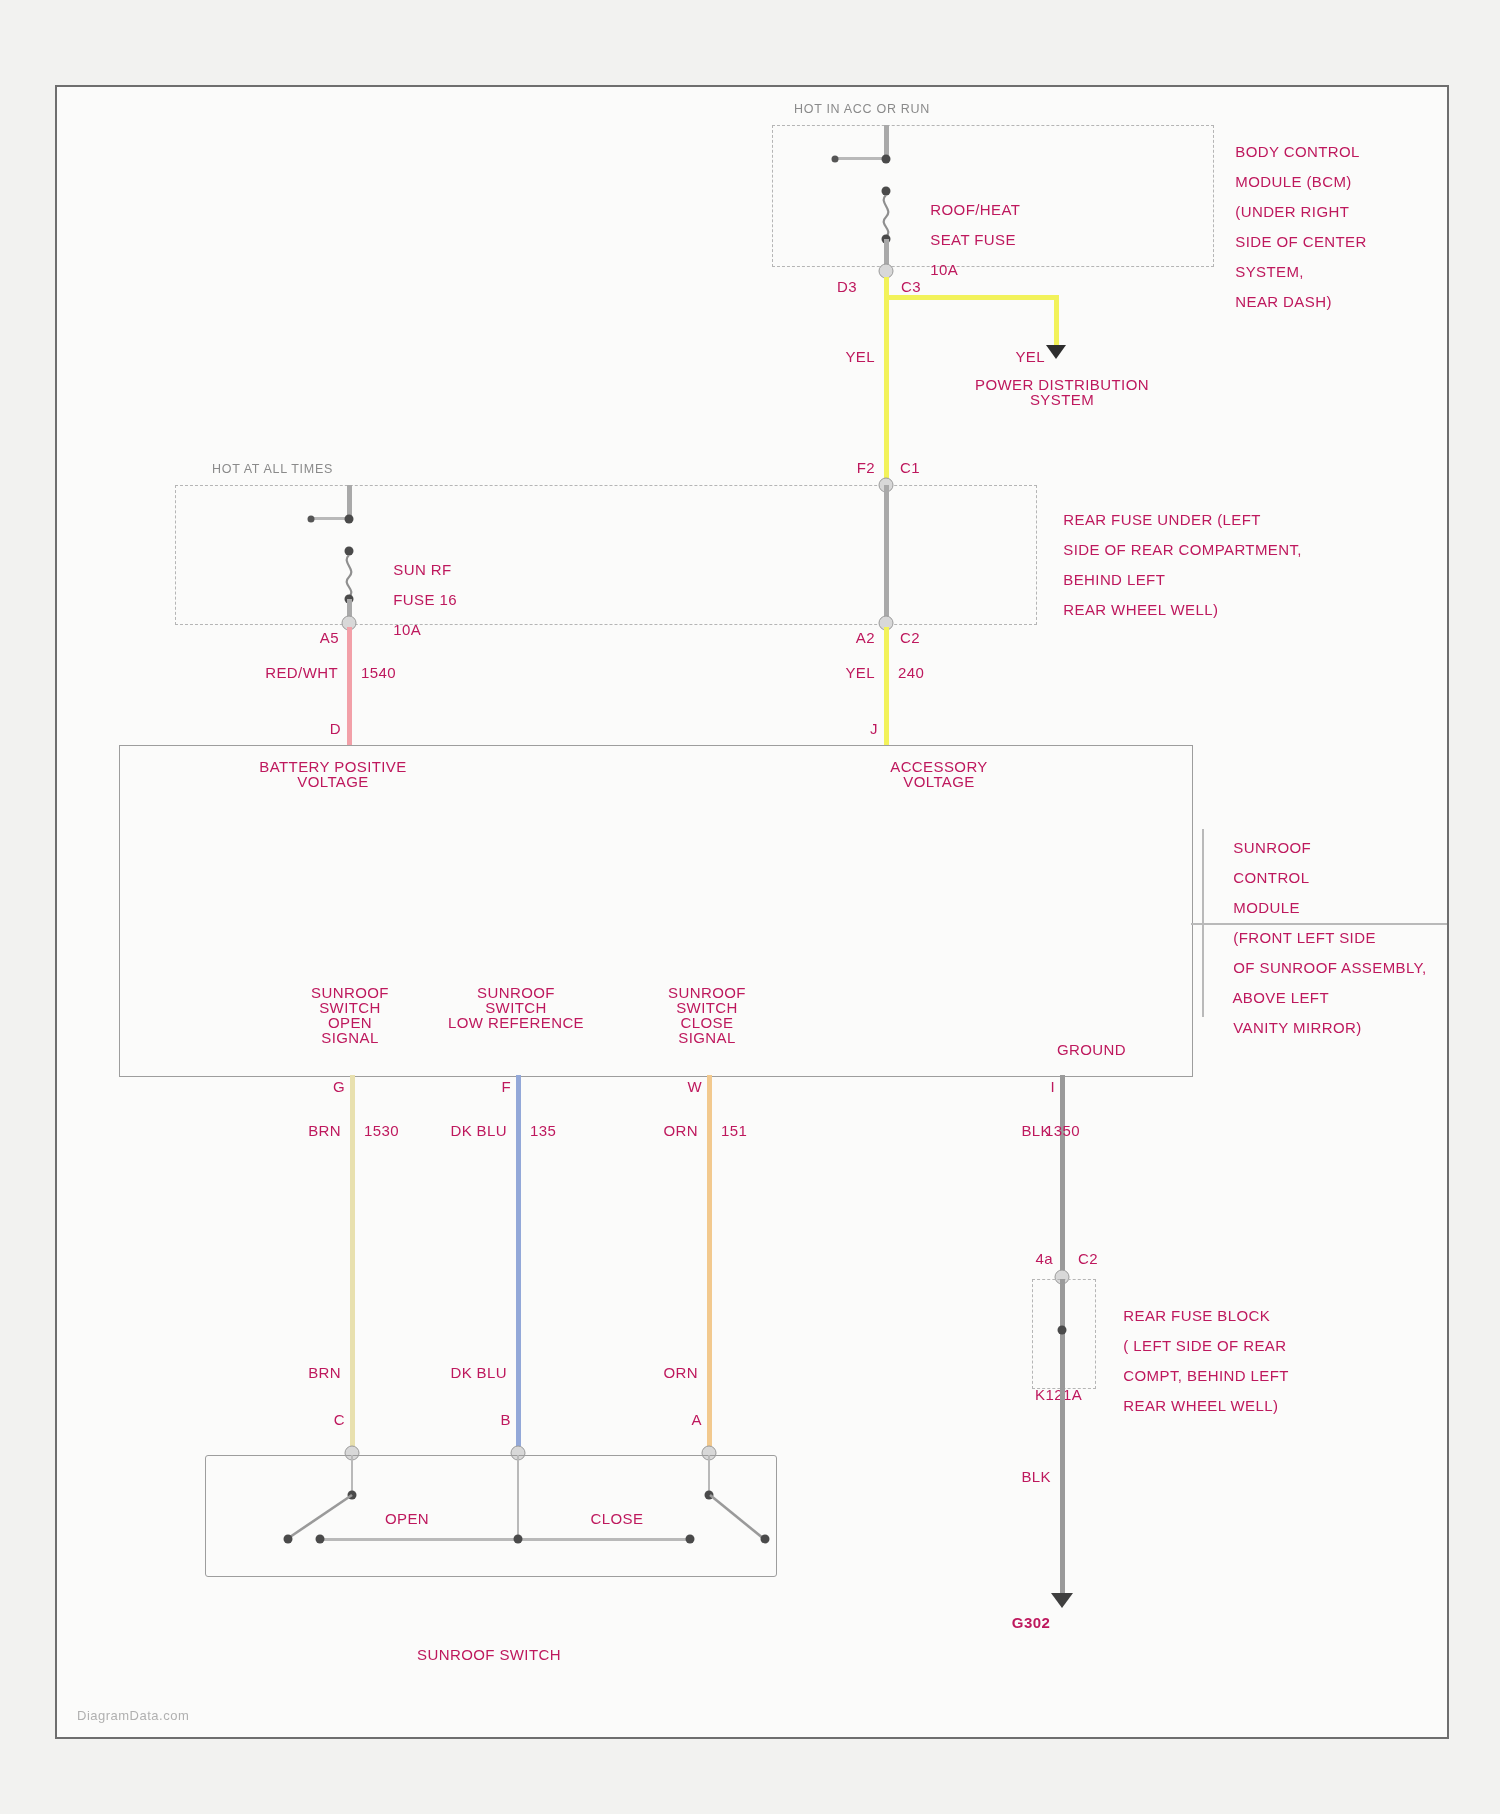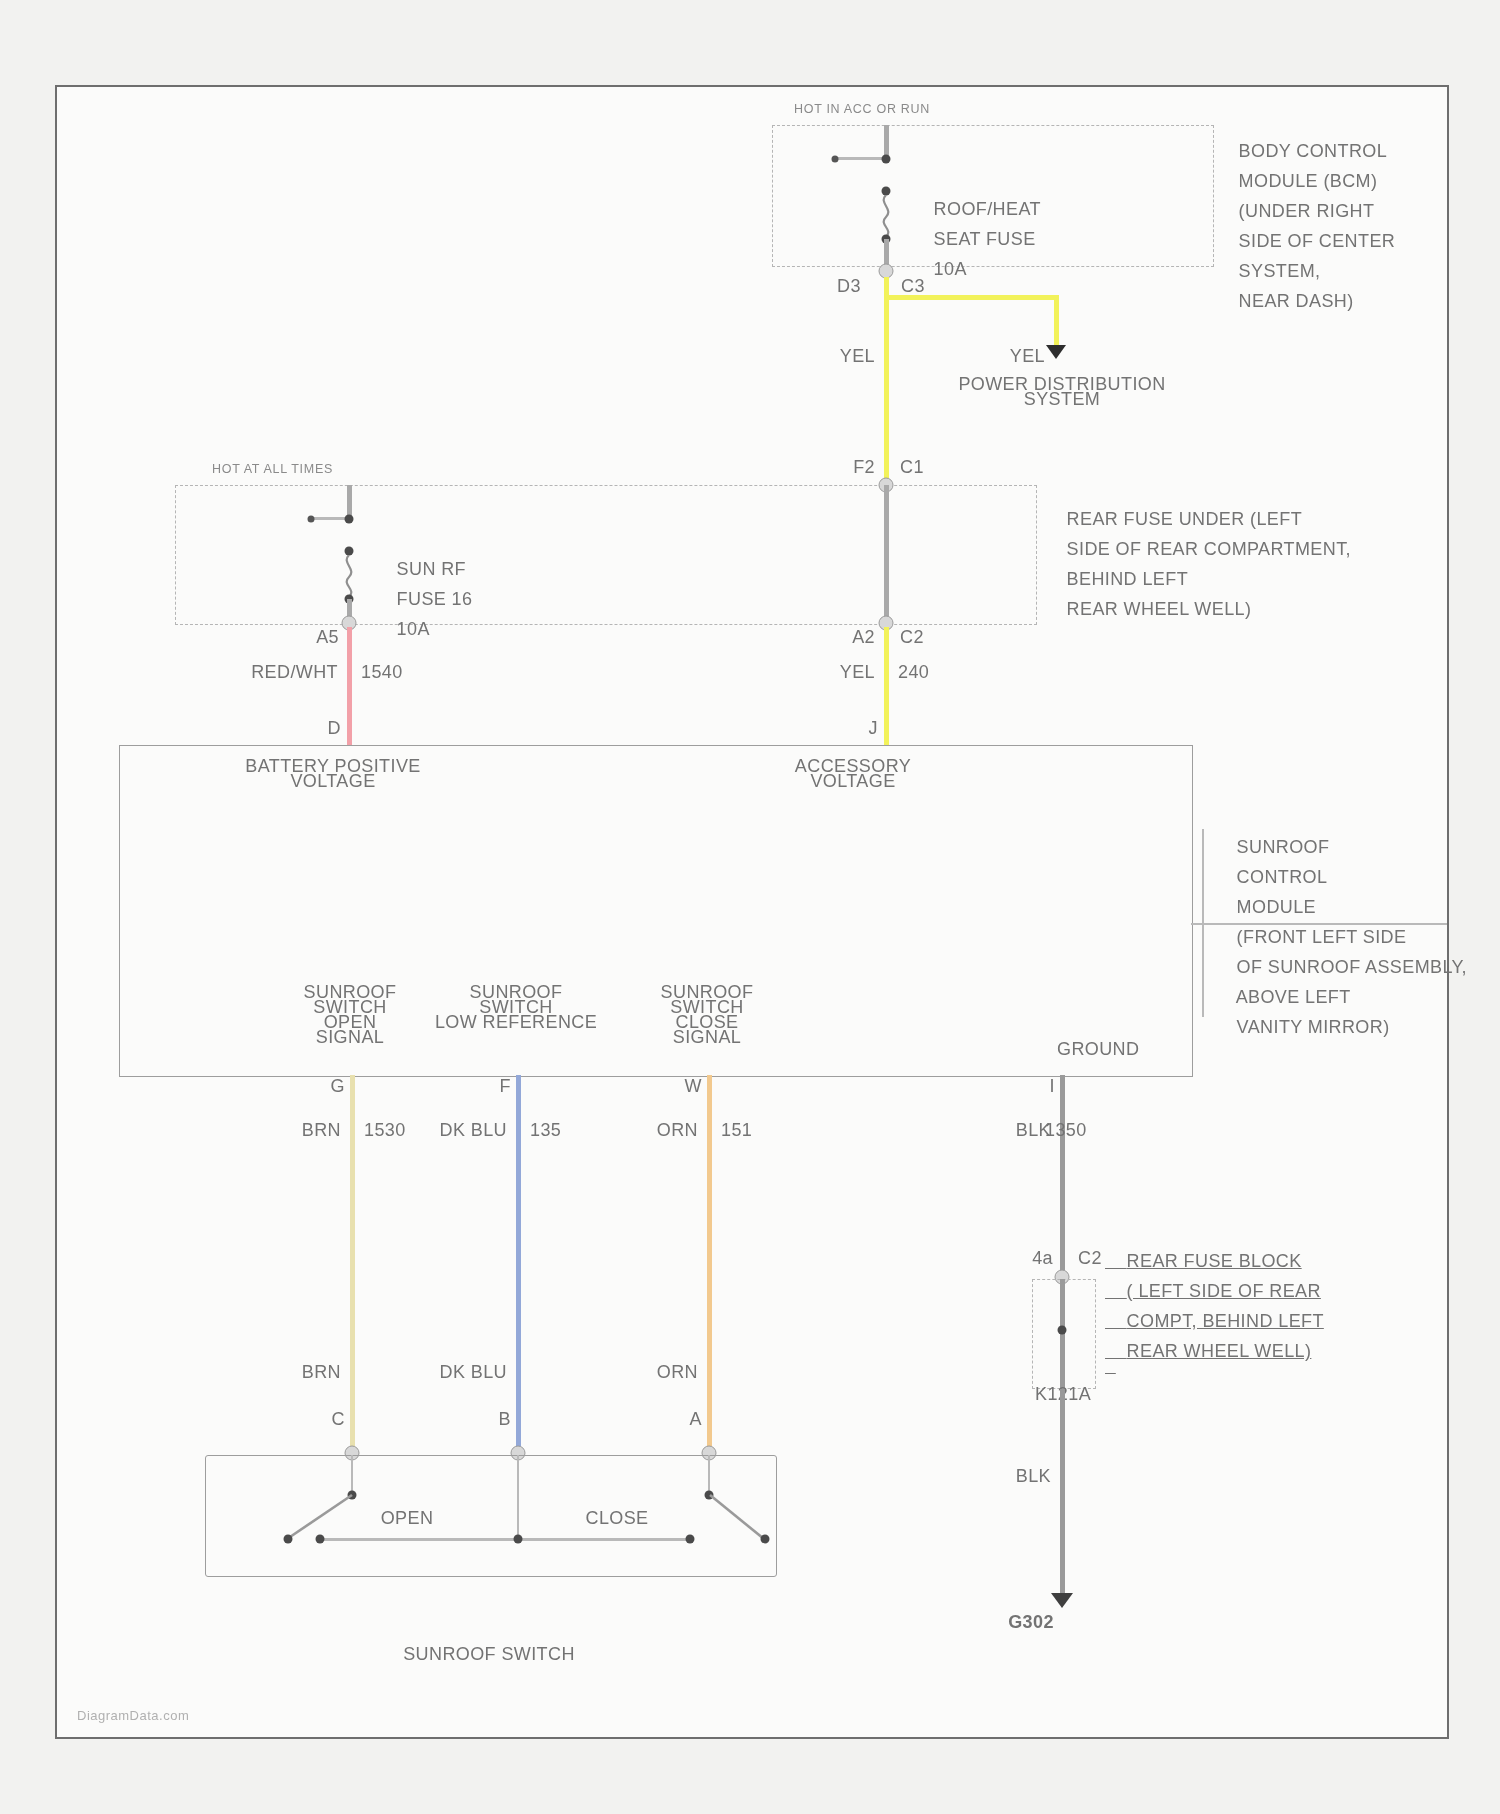--- a/index.html
+++ b/index.html
@@ -1,18 +1,18 @@
 <!DOCTYPE html>
 <html><head>
 <meta charset="utf-8">
 <style>
   html,body{margin:0;padding:0;background:#f2f2f0;}
   body{width:1500px;height:1814px;font-family:"Liberation Sans",sans-serif;overflow:hidden;}
   #sheet{position:absolute;left:55px;top:85px;width:1390px;height:1650px;background:#fbfbfa;border:2px solid #6e6e6e;}
-  .lbl{position:absolute;color:#737373;font-size:18px;line-height:15px;letter-spacing:.4px;white-space:pre;}
+  .lbl{position:absolute;color:#be185d;font-size:15px;line-height:15px;letter-spacing:.4px;white-space:pre;}
   .lbl.c{text-align:center;transform:translateX(-50%);}
   .lbl.r{text-align:center;transform:translateX(-100%);}
   .lbl.hd{color:#8a8a8a;font-size:12.5px;letter-spacing:.7px;}
   .wire{position:absolute;}
   .wv{width:5px;}
   .wh{height:5px;}
   .gry{background:#a9a9a9;}
   .yel{background:#f2f25a;}
   .red{background:#f2a0a8;}
   .brn{background:#e8e0ae;}
@@ -134,21 +134,21 @@
     <span>CONTROL</span><br>
     <span>MODULE</span><br>
     <span>(FRONT LEFT SIDE</span><br>
     <span>OF SUNROOF ASSEMBLY,</span><br>
     <span>ABOVE LEFT</span><br>
     <span>VANITY MIRROR)</span>
   </div>
 
   <div class="lbl c" style="left:276px;top:672px;white-space:pre;">BATTERY POSITIVE
 VOLTAGE</div>
-  <div class="lbl c" style="left:796px;top:672px;white-space:pre;">ACCESSORY
+  <div class="lbl c" style="left:882px;top:672px;white-space:pre;">ACCESSORY
 VOLTAGE</div>
 
   <div class="lbl c" style="left:293px;top:898px;white-space:pre;">SUNROOF
 SWITCH
 OPEN
 SIGNAL</div>
   <div class="lbl c" style="left:459px;top:898px;white-space:pre;">SUNROOF
 SWITCH
 LOW REFERENCE</div>
   <div class="lbl c" style="left:650px;top:898px;white-space:pre;">SUNROOF
@@ -186,21 +186,21 @@
   <div class="lbl r" style="left:994px;top:1036px;"><span>BLK</span></div>
   <div class="lbl" style="left:988px;top:1036px;"><span>1350</span></div>
 
   <div class="conn" style="left:1005px;top:1190px;"></div>
   <div class="lbl r" style="left:996px;top:1164px;">4a</div>
   <div class="lbl" style="left:1021px;top:1164px;">C2</div>
   <div class="dash" style="left:975px;top:1192px;width:62px;height:108px;"></div>
   <div class="wire wv blk" style="left:1003px;top:1192px;height:110px;"></div>
   <div class="dot" style="left:1005px;top:1243px;"></div>
 
-  <div class="lbl" style="left:1048px;top:1152px;text-decoration:underline;">
+  <div class="lbl" style="left:1048px;top:1206px;">
     <span>REAR FUSE BLOCK</span><br>
     <span>( LEFT SIDE OF REAR</span><br>
     <span>COMPT, BEHIND LEFT</span><br>
     <span>REAR WHEEL WELL)</span>
   </div>
   <div class="lbl" style="left:978px;top:1300px;">K121A</div>
 
   <div class="wire wv blk" style="left:1003px;top:1302px;height:208px;"></div>
   <div class="lbl r" style="left:994px;top:1382px;"><span>BLK</span></div>
   <div class="gnd" style="left:1005px;top:1506px;"></div>

